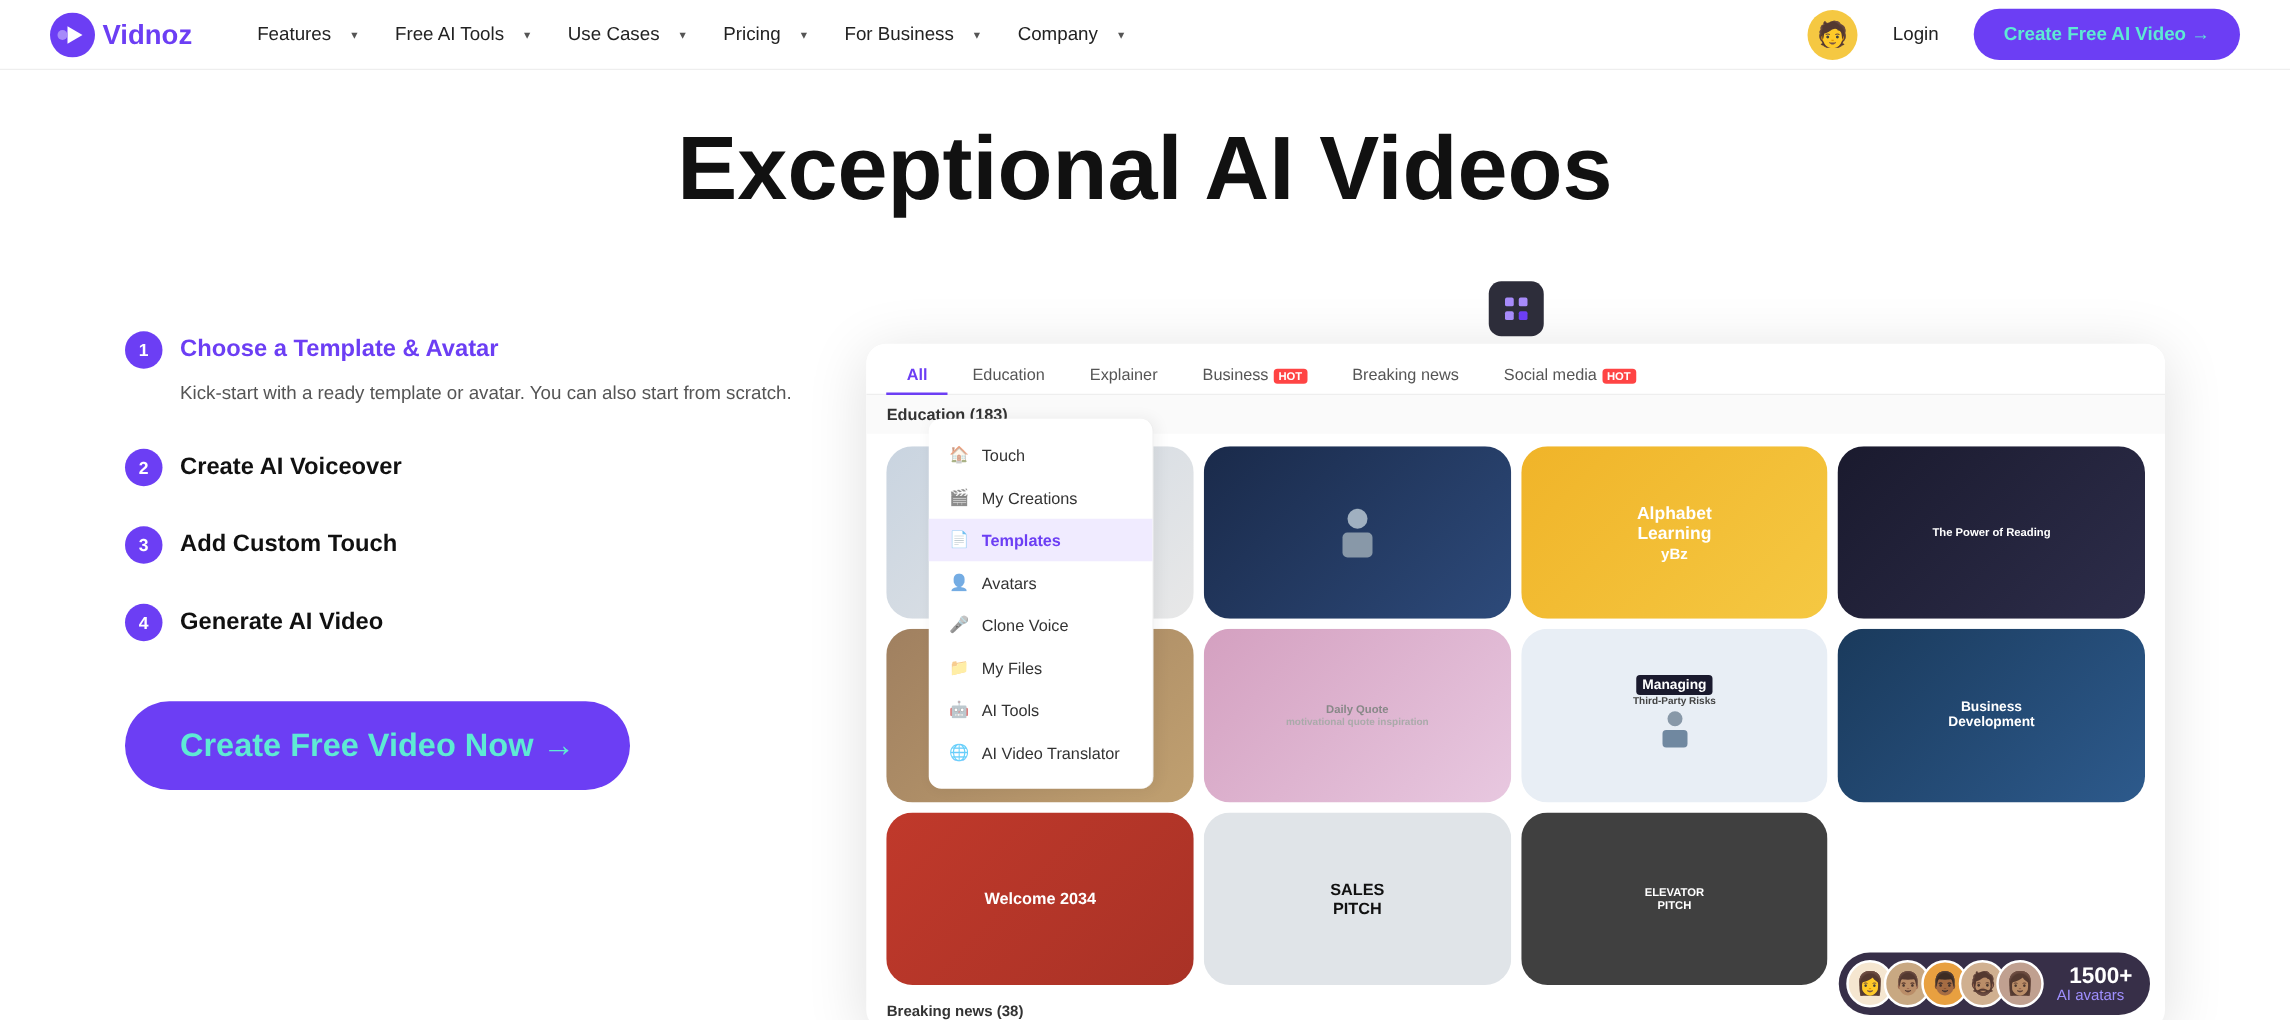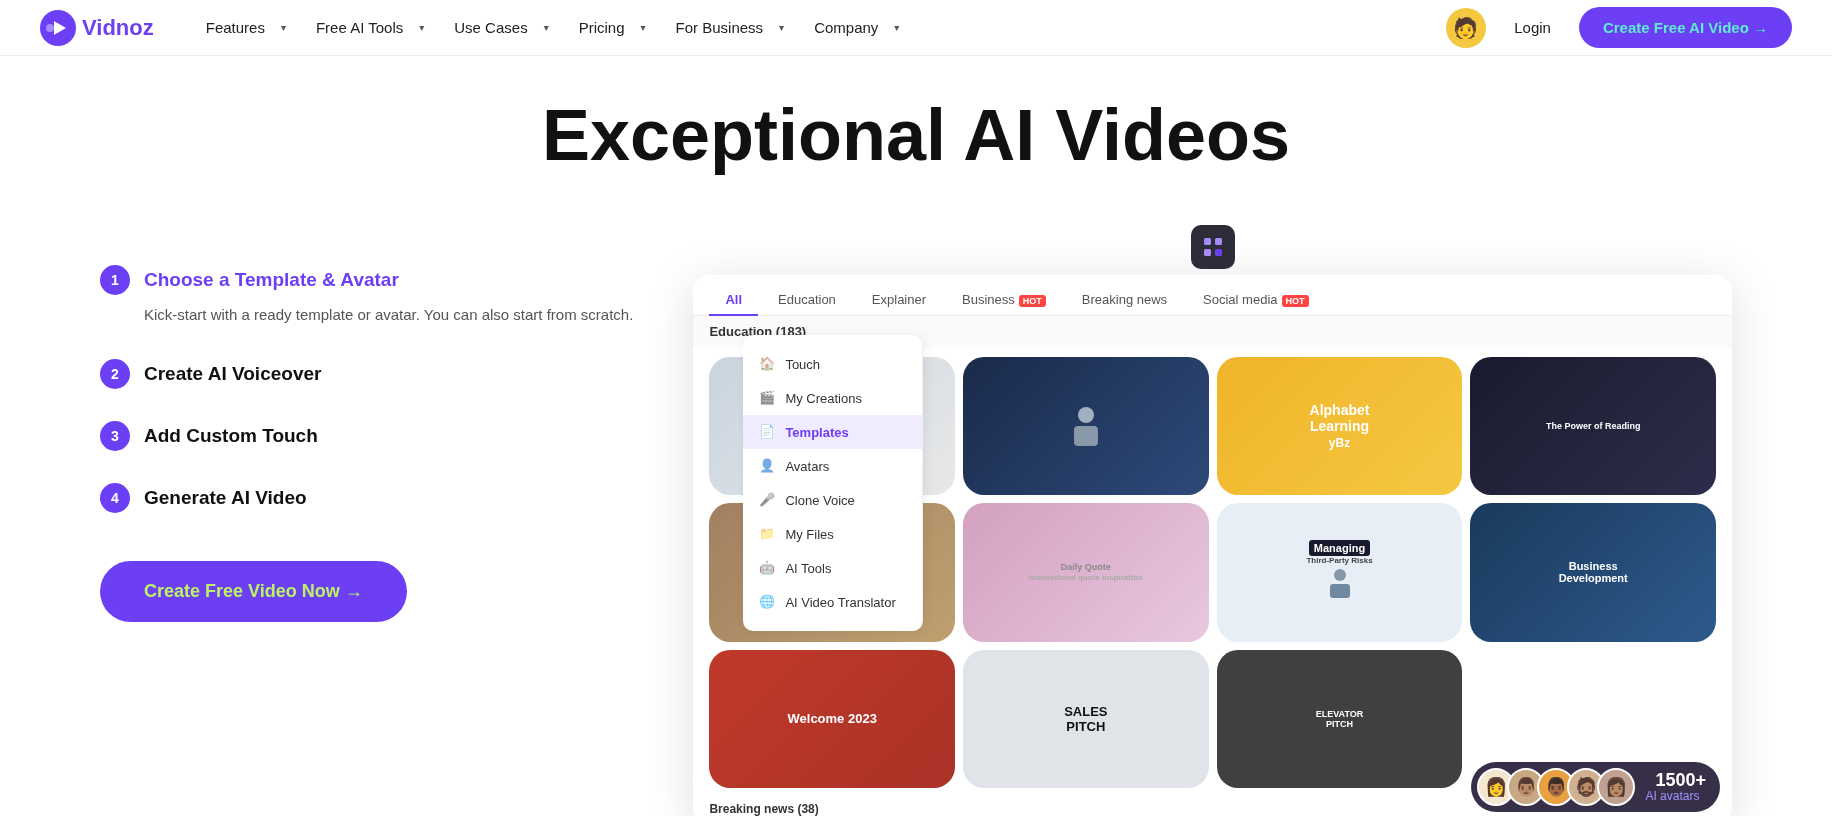--- a/index.html
+++ b/index.html
@@ -53,22 +53,22 @@
       width: 30px; height: 30px; border-radius: 50%; background: #6c3ef4;
       color: #fff; display: flex; align-items: center; justify-content: center;
       font-size: 14px; font-weight: 700; flex-shrink: 0;
     }
     .step-num.active { background: #6c3ef4; }
     .step-title { font-size: 19px; font-weight: 700; color: #111; }
     .step-title.active { color: #6c3ef4; }
     .step-desc { font-size: 15px; color: #555; line-height: 1.6; margin-left: 44px; }
     .cta-btn {
       display: inline-flex; align-items: center; gap: 10px;
-      background: #6c3ef4; color: #bef264; border: none; border-radius: 36px;
-      padding: 20px 44px; font-size: 18px; font-weight: 700; cursor: pointer;
+      background: #6c3ef4; color: #5eead4; border: none; border-radius: 36px;
+      padding: 20px 44px; font-size: 26px; font-weight: 700; cursor: pointer;
       margin-top: 16px;
     }
 
     
     .right-panel {
       flex: 1; position: relative; min-height: 560px;
     }
     .app-icon-top {
       width: 44px; height: 44px; background: #2d2d3a; border-radius: 10px;
       display: flex; align-items: center; justify-content: center;
@@ -365,21 +365,21 @@
 
 
           <div class="video-thumb">
             <div class="thumb-inner thumb-7">
               <div style="color:#fff; font-size:11px; font-weight:700; text-align:center;">Business<br>Development</div>
             </div>
           </div>
 
           <div class="video-thumb">
             <div class="thumb-inner thumb-9">
-              <div style="color:#fff; font-size:13px; font-weight:700; text-align:center;">Welcome 2023</div>
+              <div style="color:#fff; font-size:13px; font-weight:700; text-align:center;">Welcome 2034</div>
             </div>
           </div>
 
           <div class="video-thumb">
             <div class="thumb-inner" style="background:#e0e4e8;">
               <div style="color:#111; font-size:13px; font-weight:800; text-align:center;">SALES<br>PITCH</div>
             </div>
           </div>
 
           <div class="video-thumb">

